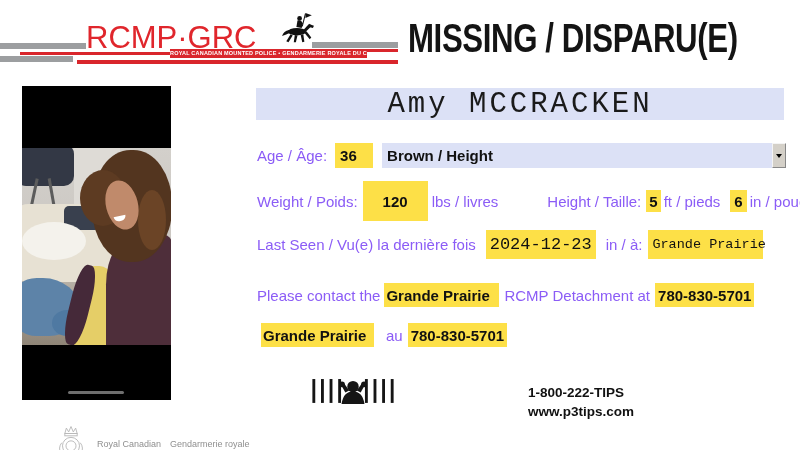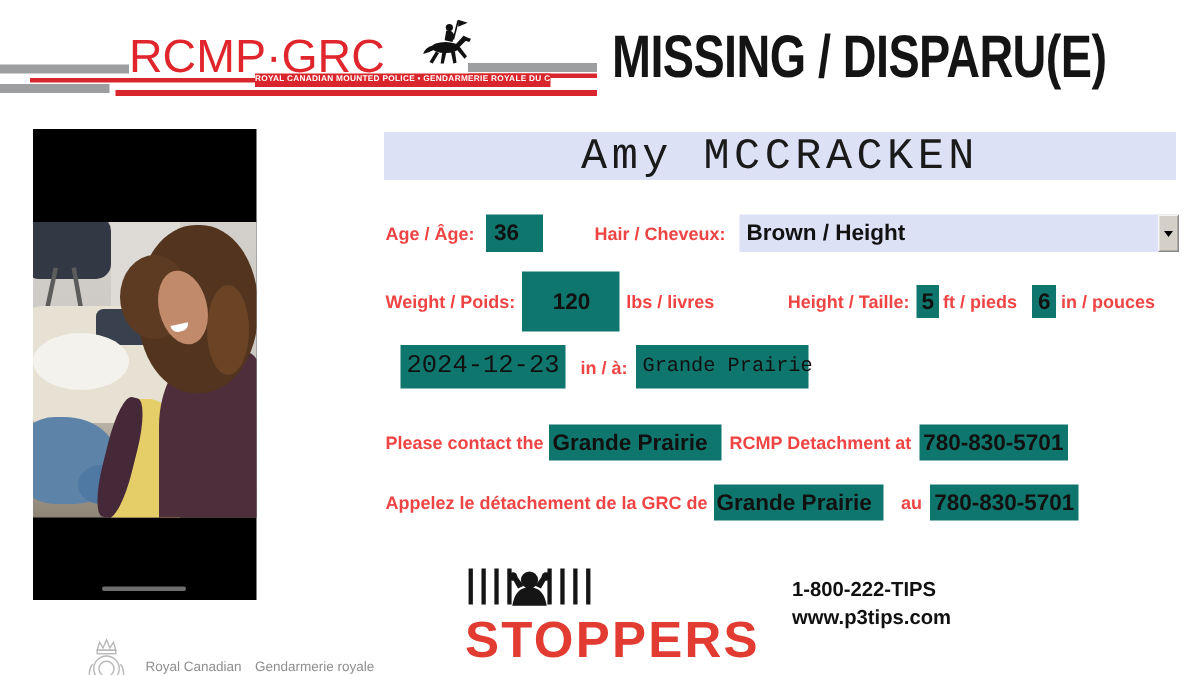--- a/index.html
+++ b/index.html
@@ -37,22 +37,22 @@
   .home-indicator { position:absolute; left:46px; top:305px; width:56px; height:3px; background:#6f6f6f; border-radius:2px; }
   
   .name-banner {
     position:absolute; left:256px; top:88px; width:528px; height:32px;
     background:#dce1f6; display:flex; align-items:flex-start; justify-content:center;
   }
   .name-banner span {
     font-family:"Liberation Mono", monospace; font-size:29px; letter-spacing:3px; color:#1a1a1a;
   }
   .row { position:absolute; left:257px; display:flex; align-items:center; white-space:nowrap; }
-  .lbl { font-weight:bold; font-size:12px; color:#ef4444; }
-  .fld { background:#0f766e; font-weight:bold; font-size:15px; color:#111;
+  .lbl { font-weight:normal; font-size:15px; color:#8b5cf6; }
+  .fld { background:#fde047; font-weight:bold; font-size:15px; color:#111;
          display:inline-flex; align-items:center; }
   .mono { font-family:"Liberation Mono", monospace; font-weight:normal; }
   .select {
     position:relative; background:#dce1f6; height:25px; display:flex; align-items:center;
     font-weight:bold; font-size:15px; padding-left:5px;
   }
   .select-btn {
     position:absolute; right:0; top:0; width:14px; height:25px; background:#d4d0c8;
     border:1px solid #888; border-top-color:#f4f4f4; border-left-color:#f4f4f4;
     display:flex; align-items:center; justify-content:center;
@@ -129,55 +129,54 @@
     <div class="home-indicator"></div>
   </div>
 
   <div class="name-banner">
     <span>Amy MCCRACKEN</span>
   </div>
 
   <div class="row" style="top:143px;width:529px;height:25px;">
     <span class="lbl">Age / Âge:</span>
     <span class="fld" style="margin-left:8px;width:38px;height:25px;padding-left:5px;">36</span>
-    <span class="lbl" style="margin-left:34px;">Hair / Cheveux:</span>
     <span class="select" style="margin-left:9px;flex:1;">
       <span>Brown / Height</span>
       <span class="select-btn">
           <span class="tri"></span>
         </span>
     </span>
   </div>
 
   <div class="row" style="top:190px;height:22px;">
     <span class="lbl">Weight / Poids:</span>
     <span class="fld" style="margin-left:5px;height:40px;padding:0 20px;">120</span>
     <span class="lbl" style="margin-left:4px;">lbs / livres</span>
     <span class="lbl" style="margin-left:49px;">Height / Taille:</span>
     <span class="fld" style="margin-left:5px;height:22px;padding:0 3px;">5</span>
     <span class="lbl" style="margin-left:3px;">ft / pieds</span>
     <span class="fld" style="margin-left:10px;height:22px;padding:0 4px;">6</span>
     <span class="lbl" style="margin-left:3px;">in / pouces</span>
   </div>
 
   <div class="row" style="top:230px;height:29px;">
+    <span class="lbl">Last Seen / Vu(e) la dernière fois</span>
     <span class="fld mono" style="margin-left:10px;width:110px;height:29px;justify-content:center;font-size:17px;">2024-12-23</span>
     <span class="lbl" style="margin-left:10px;">in / à:</span>
     <span class="fld mono" style="margin-left:6px;width:115px;height:29px;padding-left:4px;font-size:13.5px;">Grande Prairie</span>
   </div>
 
   <div class="row" style="top:283px;height:24px;">
     <span class="lbl">Please contact the</span>
     <span class="fld" style="margin-left:4px;width:115px;height:24px;padding-left:2px;">Grande Prairie</span>
     <span class="lbl" style="margin-left:5px;">RCMP Detachment at</span>
     <span class="fld" style="margin-left:5px;height:24px;padding:0 3px;">780-830-5701</span>
   </div>
 
   <div class="row" style="top:323px;height:24px;">
-    <span class="lbl">Appelez le détachement de la GRC de</span>
     <span class="fld" style="margin-left:4px;width:113px;height:24px;padding-left:2px;">Grande Prairie</span>
     <span class="lbl" style="margin-left:12px;">au</span>
     <span class="fld" style="margin-left:5px;height:24px;padding:0 3px;">780-830-5701</span>
   </div>
 
   <div class="cs">
     <div class="cs-top">
       <span>
         <svg width="86" height="27" viewBox="0 0 90 28">
           <g stroke="#151515" stroke-width="3">
@@ -194,21 +193,20 @@
             <circle cx="45" cy="10" r="6"></circle>
             <path d="M33 28 Q35 15 45 15 Q55 15 57 28 Z"></path>
             <path d="M37 16 L33 9 L36 7 L41 14 Z"></path>
             <path d="M53 16 L57 9 L54 7 L49 14 Z"></path>
             <circle cx="33.5" cy="7.5" r="3"></circle>
             <circle cx="56.5" cy="7.5" r="3"></circle>
           </g>
         </svg>
       </span>
     </div>
-    <div class="cs-word2">STOPPERS</div>
   </div>
   <div class="cs-phone">1-800-222-TIPS</div>
   <div class="cs-web">www.p3tips.com</div>
 
   <span class="footer-crest">
     <svg width="32" height="34" viewBox="0 0 40 44" fill="none" stroke="#b8b8b8" stroke-width="1.2">
       <path d="M12 11 L14 4 L17 9 L20 2 L23 9 L26 4 L28 11 Z"></path>
       <rect x="12" y="11" width="16" height="3"></rect>
       <circle cx="20" cy="27" r="11"></circle>
       <circle cx="20" cy="27" r="6.5"></circle>

